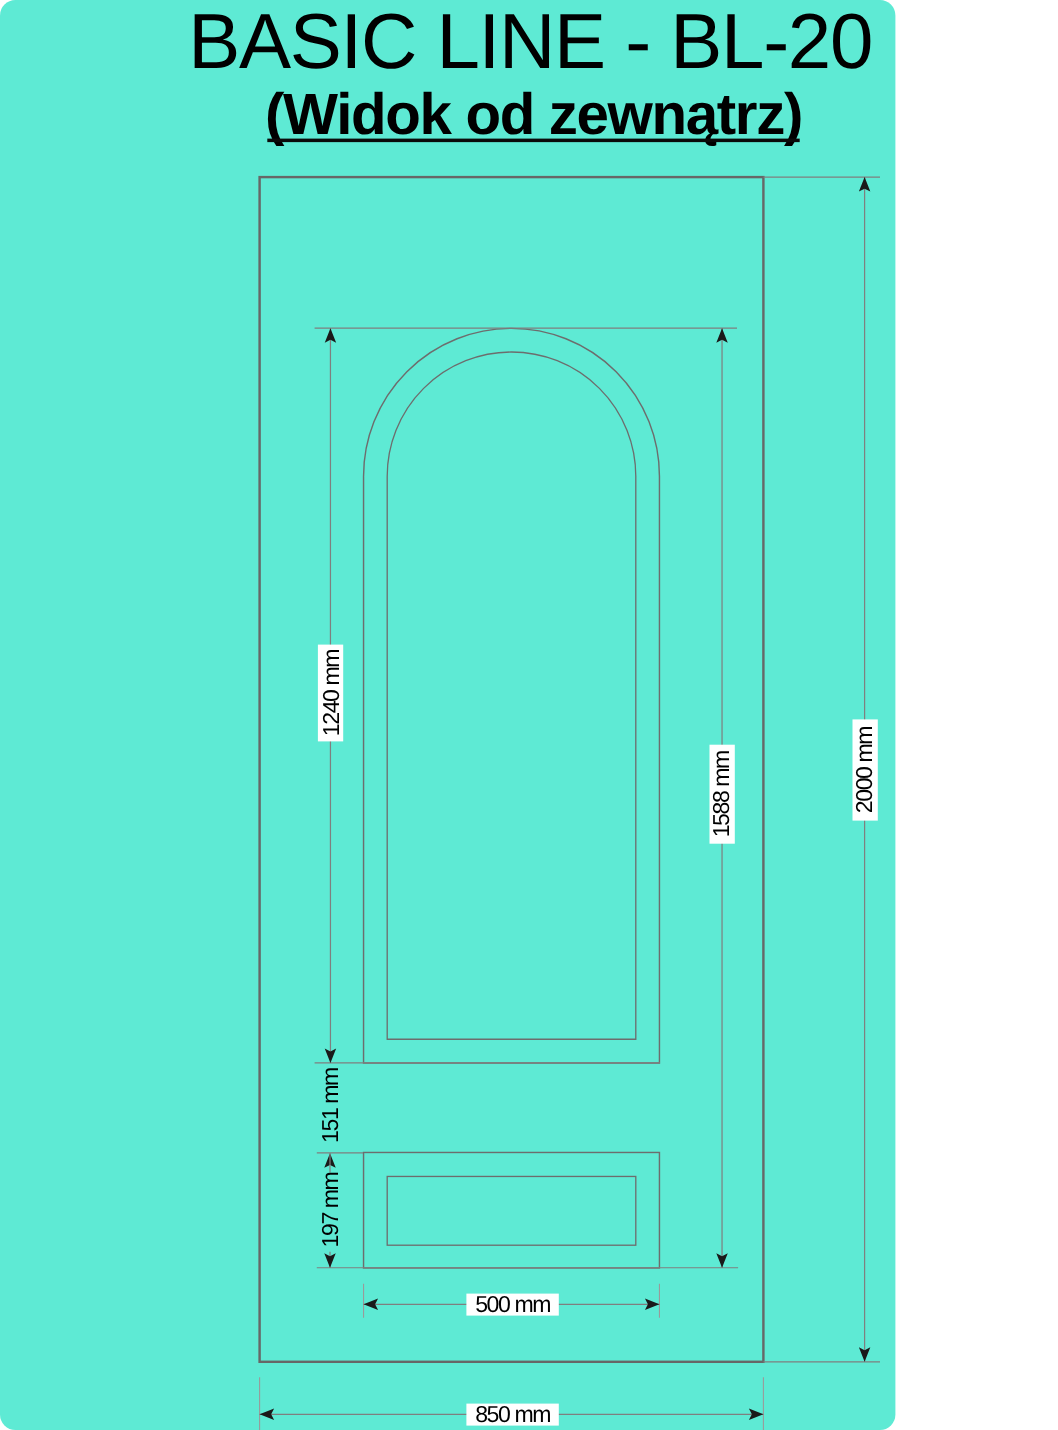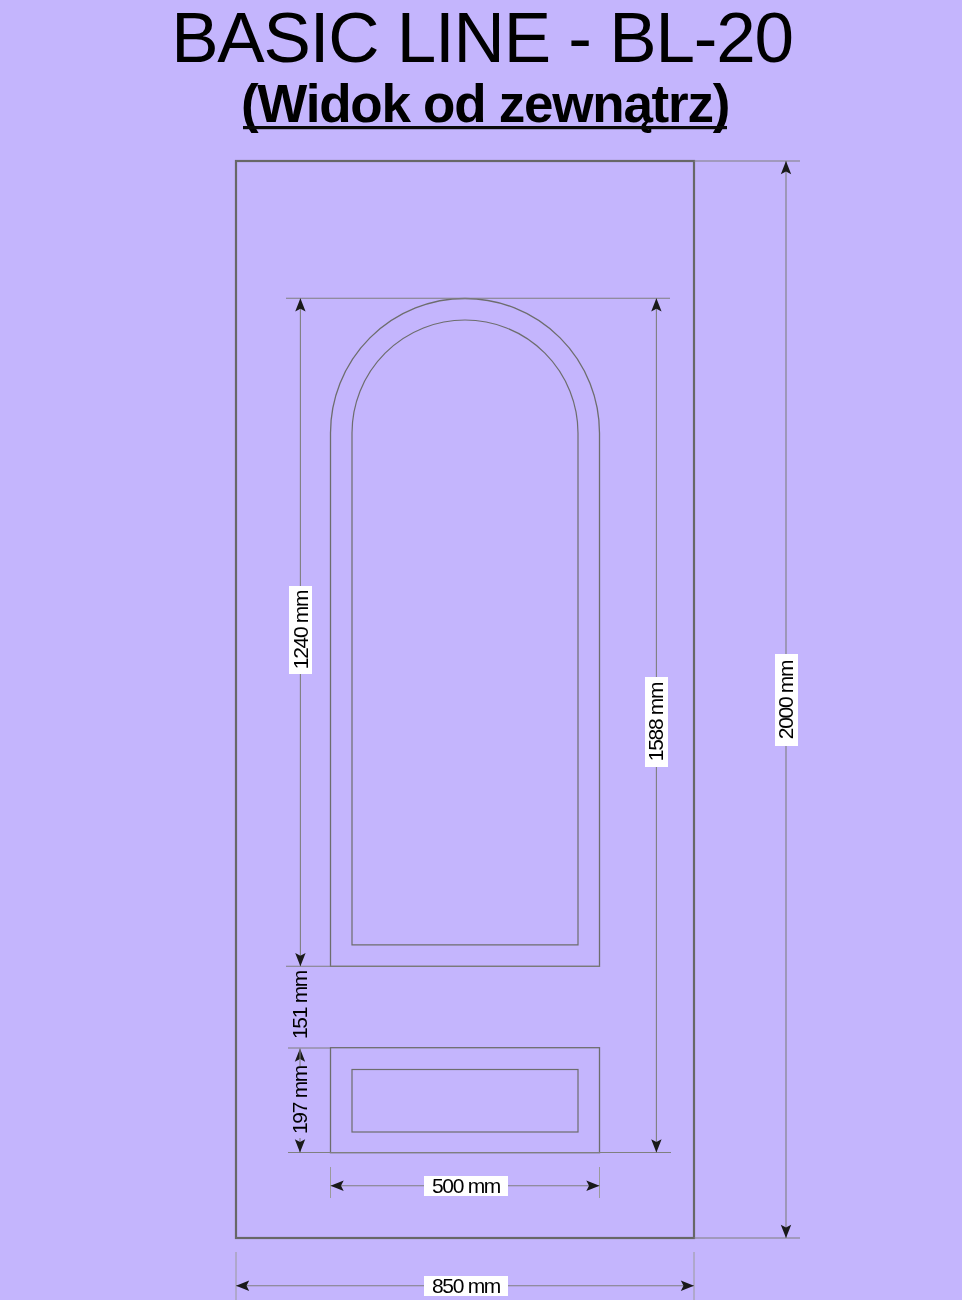--- a/index.html
+++ b/index.html
@@ -1,16 +1,16 @@
 <!DOCTYPE html>
 <html><head>
 <meta charset="utf-8">
 <style>
   html,body{margin:0;padding:0;background:#ffffff;}
-  .page{position:relative;width:962px;height:1300px;background:#c4b5fd;overflow:hidden;}
+  .page{position:relative;width:814px;height:1300px;background:#5eead4;overflow:hidden;border-radius:14px;}
   svg{display:block;}
   text{font-family:"Liberation Sans", sans-serif;fill:#000000;}
 </style>
 </head>
 <body>
 <div class="page">
 <svg width="962" height="1300" viewBox="0 0 962 1300">
 
   <text x="482" y="62" font-size="71" letter-spacing="-1.2" text-anchor="middle">BASIC LINE - BL-20</text>
 

